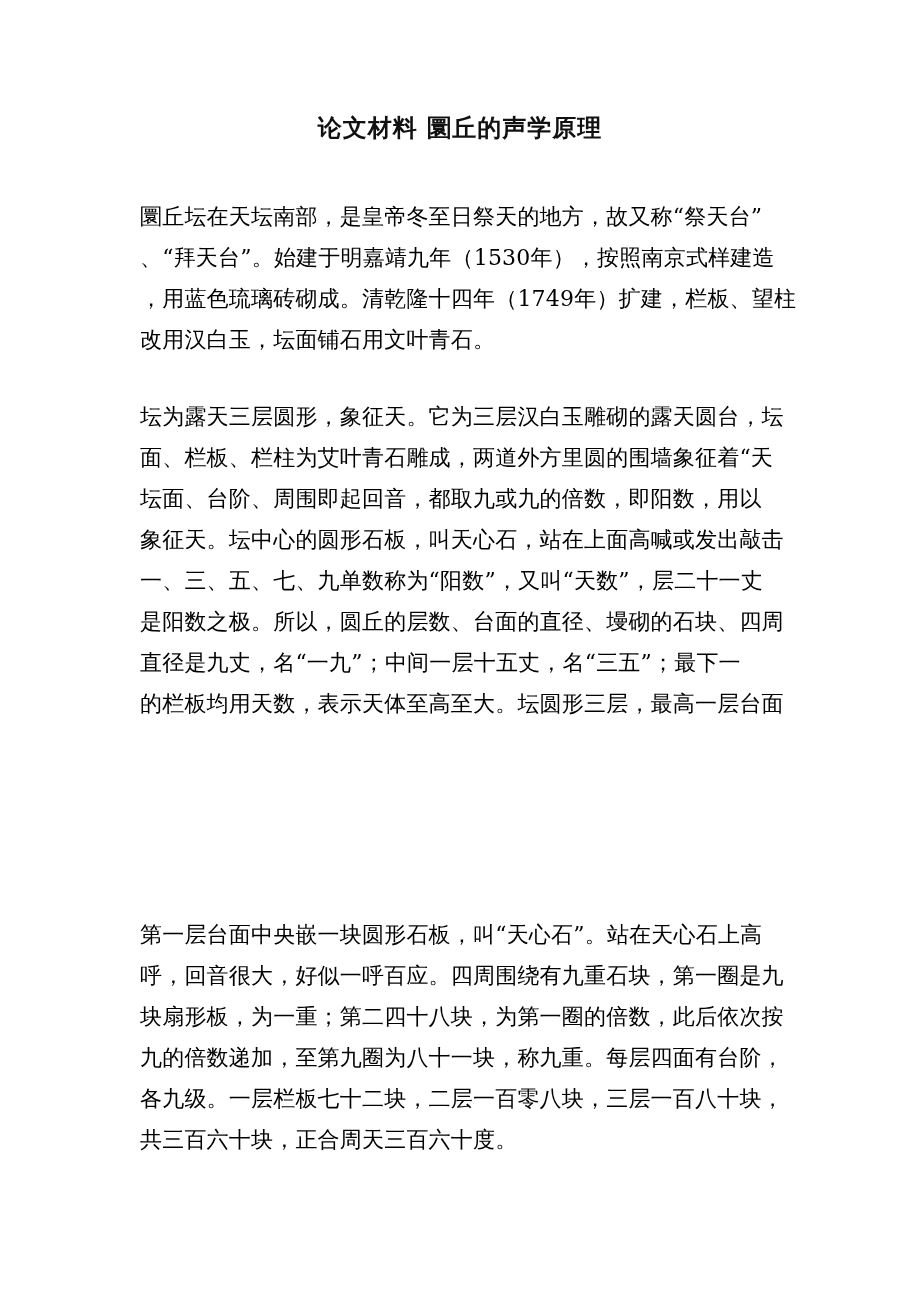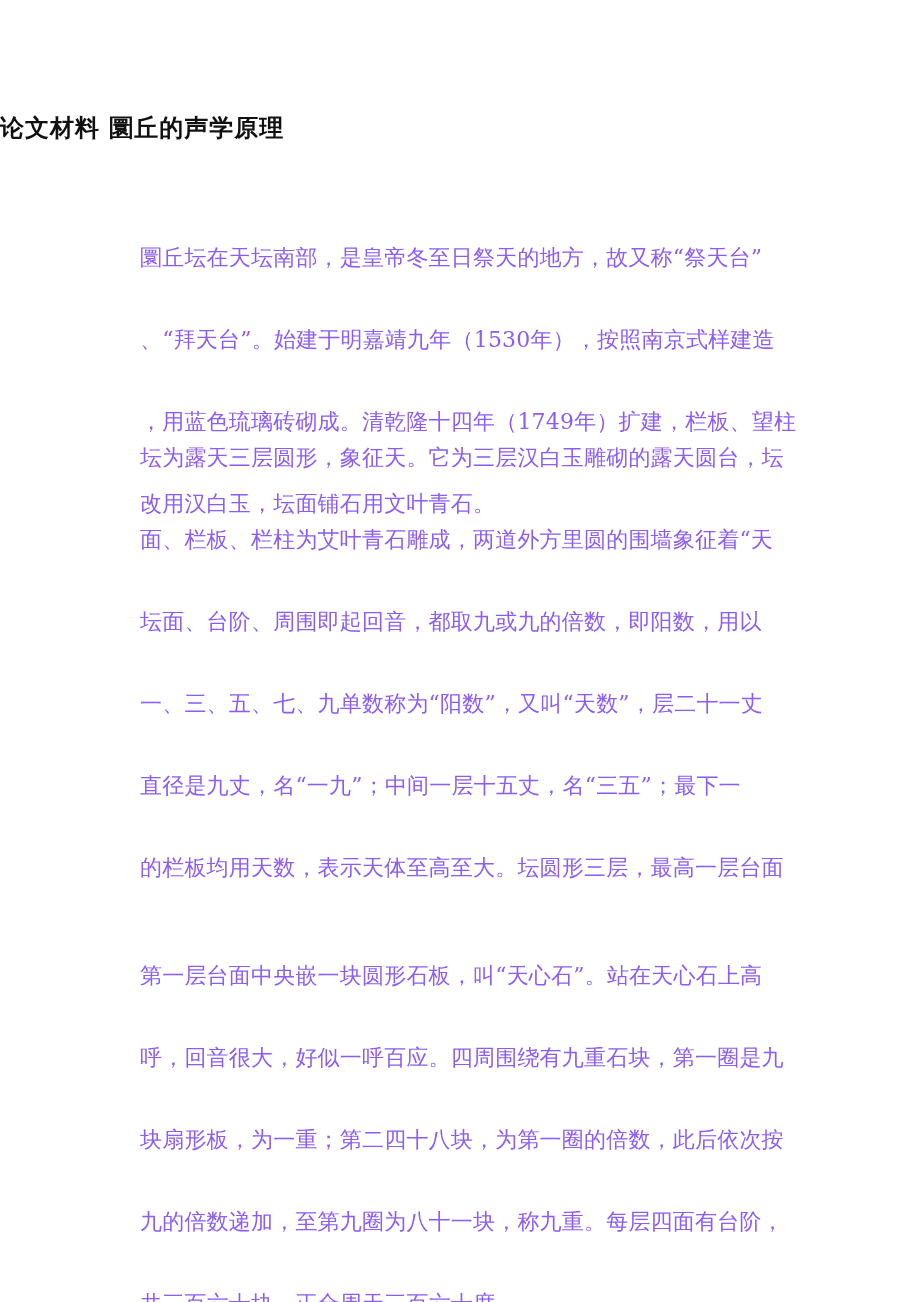--- a/index.html
+++ b/index.html
@@ -21,41 +21,40 @@
       top: 0;
       width: 920px;
       height: 1302px;
       background: #ffffff;
     }
     .title {
       position: absolute;
       top: 110px;
       left: 0;
       width: 920px;
-      text-align: left;
+      text-align: center;
       font-family: "DejaVu Sans", "Liberation Sans", sans-serif;
       font-weight: bold;
       font-size: 24px;
       line-height: 36px;
       color: #111111;
       letter-spacing: 1px;
     }
     .para {
       position: absolute;
       left: 140px;
       width: 640px;
     }
     .line {
       height: 41px;
       line-height: 41px;
       font-size: 22px;
       white-space: nowrap;
       letter-spacing: 0.2px;
-      color: #8b5cf6;
-      margin-top: 41px;
+      color: #000000;
     }
     #para-1 { top: 196px; }
     #para-2 { top: 396px; }
     #para-3 { top: 914px; }
   </style>
 </head>
 <body>
 
 <div class="page">
   <div class="title">论文材料 圜丘的声学原理</div>
@@ -64,25 +63,28 @@
     <div class="line">圜丘坛在天坛南部，是皇帝冬至日祭天的地方，故又称“祭天台”</div>
     <div class="line">、“拜天台”。始建于明嘉靖九年（1530年），按照南京式样建造</div>
     <div class="line">，用蓝色琉璃砖砌成。清乾隆十四年（1749年）扩建，栏板、望柱</div>
     <div class="line">改用汉白玉，坛面铺石用文叶青石。</div>
   </div>
 
   <div class="para" id="para-2">
     <div class="line">坛为露天三层圆形，象征天。它为三层汉白玉雕砌的露天圆台，坛</div>
     <div class="line">面、栏板、栏柱为艾叶青石雕成，两道外方里圆的围墙象征着“天</div>
     <div class="line">坛面、台阶、周围即起回音，都取九或九的倍数，即阳数，用以</div>
+    <div class="line">象征天。坛中心的圆形石板，叫天心石，站在上面高喊或发出敲击</div>
     <div class="line">一、三、五、七、九单数称为“阳数”，又叫“天数”，层二十一丈</div>
+    <div class="line">是阳数之极。所以，圆丘的层数、台面的直径、墁砌的石块、四周</div>
     <div class="line">直径是九丈，名“一九”；中间一层十五丈，名“三五”；最下一</div>
     <div class="line">的栏板均用天数，表示天体至高至大。坛圆形三层，最高一层台面</div>
   </div>
 
   <div class="para" id="para-3">
     <div class="line">第一层台面中央嵌一块圆形石板，叫“天心石”。站在天心石上高</div>
     <div class="line">呼，回音很大，好似一呼百应。四周围绕有九重石块，第一圈是九</div>
     <div class="line">块扇形板，为一重；第二四十八块，为第一圈的倍数，此后依次按</div>
     <div class="line">九的倍数递加，至第九圈为八十一块，称九重。每层四面有台阶，</div>
+    <div class="line">各九级。一层栏板七十二块，二层一百零八块，三层一百八十块，</div>
     <div class="line">共三百六十块，正合周天三百六十度。</div>
   </div>
 </div>
 
 </body></html>

